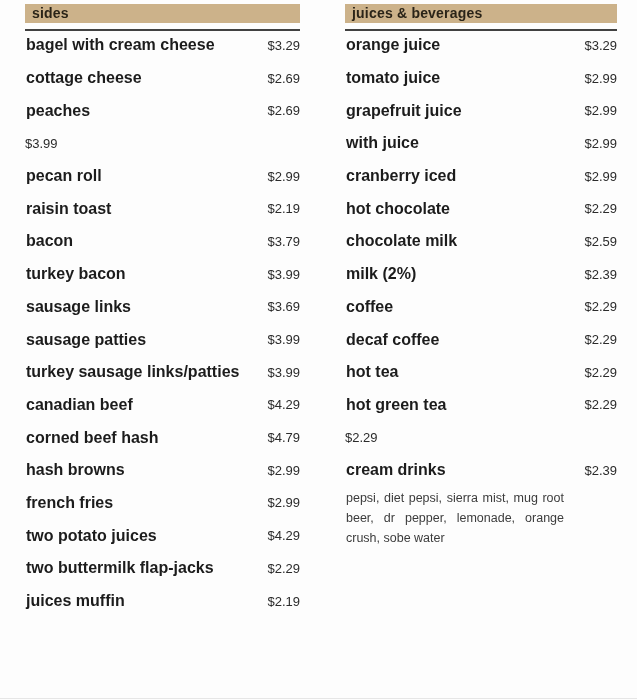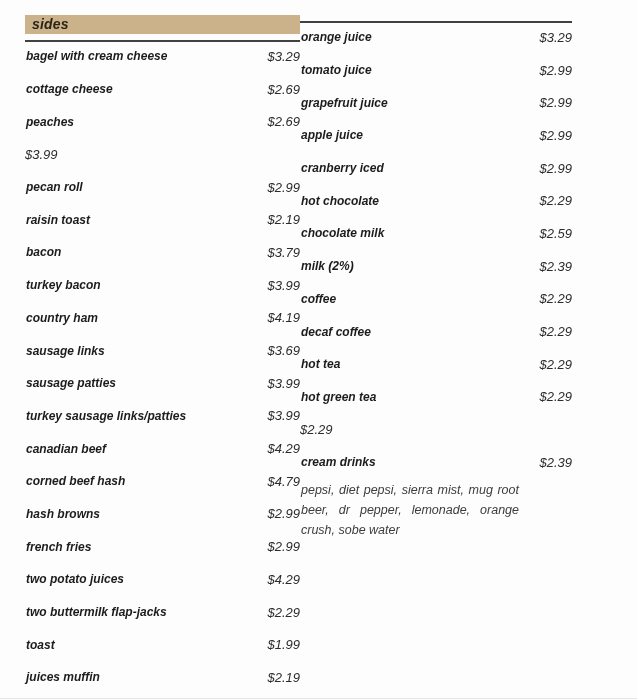--- a/index.html
+++ b/index.html
@@ -11,22 +11,22 @@
     width: 637px;
     height: 700px;
     background: #fdfdfd;
     font-family: "Liberation Sans", "DejaVu Sans", sans-serif;
     position: relative;
     overflow: hidden;
   }
   .menu {
     display: grid;
     grid-template-columns: 275px 272px;
-    padding: 15px 20px 0 25px;
-    font-style: italic;
+    column-gap: 45px;
+    padding: 4px 20px 0 25px;
   }
   .section-header {
     background: #ccb28a;
     height: 19px;
     line-height: 19px;
     padding-left: 7px;
     font-size: 14px;
     font-weight: bold;
     color: #2a2418;
     letter-spacing: 0.2px;
@@ -42,21 +42,21 @@
     padding: 0;
   }
   li.row {
     height: 32.7px;
     display: flex;
     justify-content: space-between;
     align-items: center;
   }
   .item-name {
     font-weight: bold;
-    font-size: 12px;
+    font-size: 16px;
     color: #1c1c1c;
     padding-left: 1px;
   }
   .item-price {
     font-size: 13px;
     color: #2b2b2b;
   }
   .item-desc {
     margin: 1px 0 12px 1px;
     width: 218px;
@@ -108,24 +108,20 @@
         </li>
         <li class="row">
           <span class="item-name">bacon</span>
           <span class="item-price">$3.79</span>
         </li>
         <li class="row">
           <span class="item-name">turkey bacon</span>
           <span class="item-price">$3.99</span>
         </li>
         <li class="row">
-          <span class="item-name">country ham</span>
-          <span class="item-price">$4.19</span>
-        </li>
-        <li class="row">
           <span class="item-name">sausage links</span>
           <span class="item-price">$3.69</span>
         </li>
         <li class="row">
           <span class="item-name">sausage patties</span>
           <span class="item-price">$3.99</span>
         </li>
         <li class="row">
           <span class="item-name">turkey sausage links/patties</span>
           <span class="item-price">$3.99</span>
@@ -148,47 +144,44 @@
         </li>
         <li class="row">
           <span class="item-name">two potato juices</span>
           <span class="item-price">$4.29</span>
         </li>
         <li class="row">
           <span class="item-name">two buttermilk flap-jacks</span>
           <span class="item-price">$2.29</span>
         </li>
         <li class="row">
-          <span class="item-name">toast</span>
-          <span class="item-price">$1.99</span>
-        </li>
-        <li class="row">
           <span class="item-name">juices muffin</span>
           <span class="item-price">$2.19</span>
         </li>
       </ul>
   </section>
 
   <section class="menu-section">
+    <div class="section-header">juices &amp; beverages</div>
     <div class="section-rule"></div>
     <ul class="item-list">
         <li class="row">
           <span class="item-name">orange juice</span>
           <span class="item-price">$3.29</span>
         </li>
         <li class="row">
           <span class="item-name">tomato juice</span>
           <span class="item-price">$2.99</span>
         </li>
         <li class="row">
           <span class="item-name">grapefruit juice</span>
           <span class="item-price">$2.99</span>
         </li>
         <li class="row">
-          <span class="item-name">apple juice</span>
+          <span class="item-name">with juice</span>
           <span class="item-price">$2.99</span>
         </li>
         <li class="row">
           <span class="item-name">cranberry iced</span>
           <span class="item-price">$2.99</span>
         </li>
         <li class="row">
           <span class="item-name">hot chocolate</span>
           <span class="item-price">$2.29</span>
         </li>

